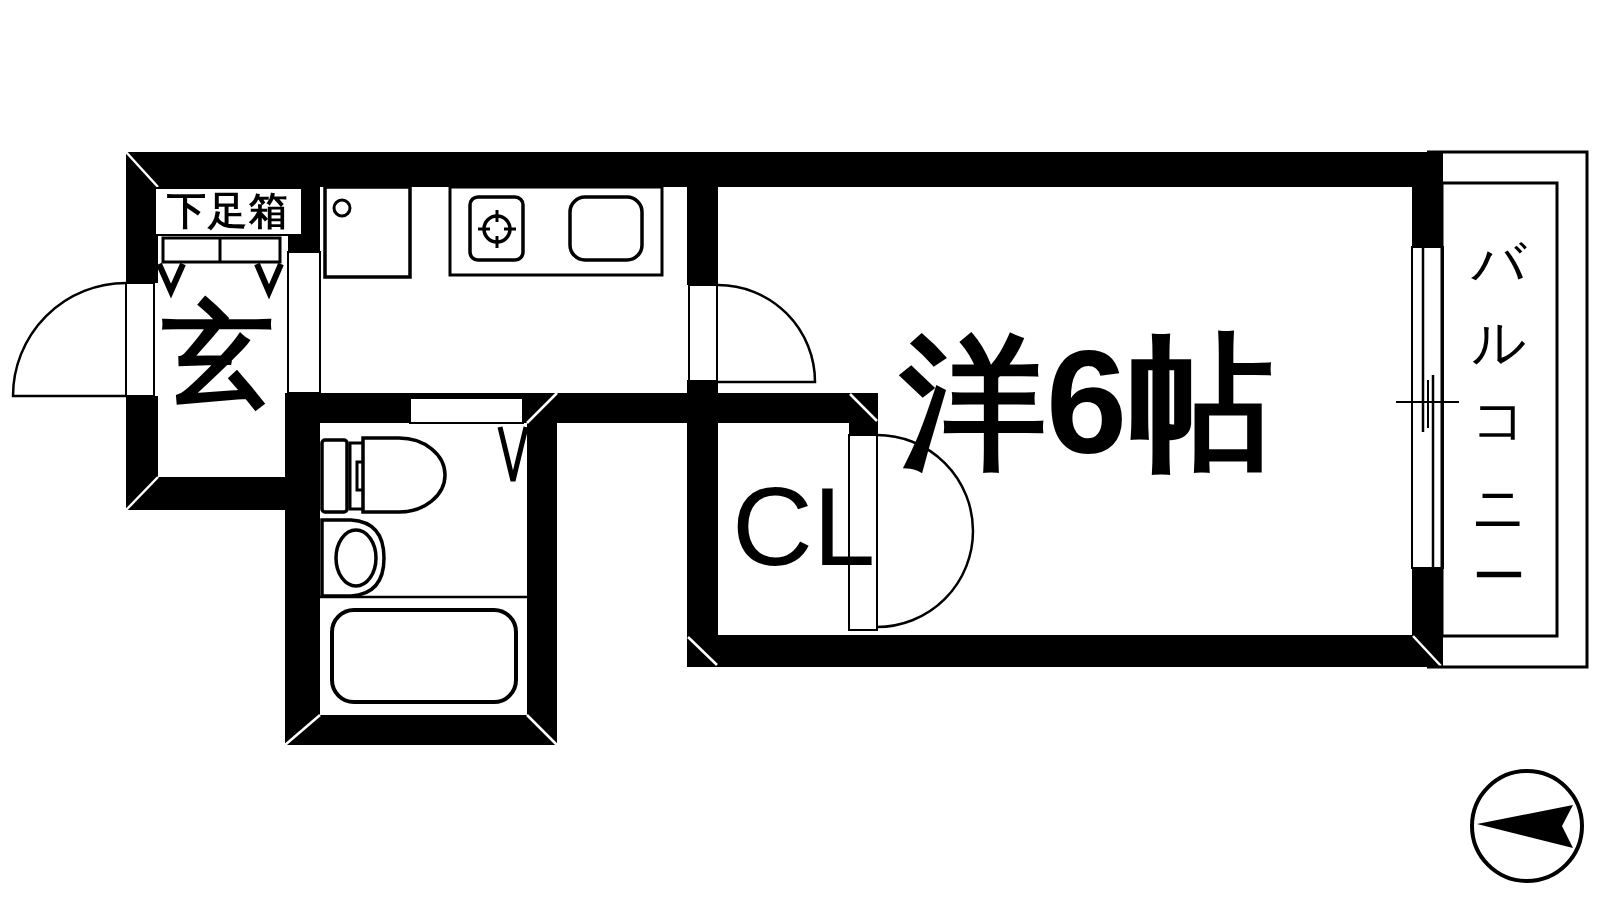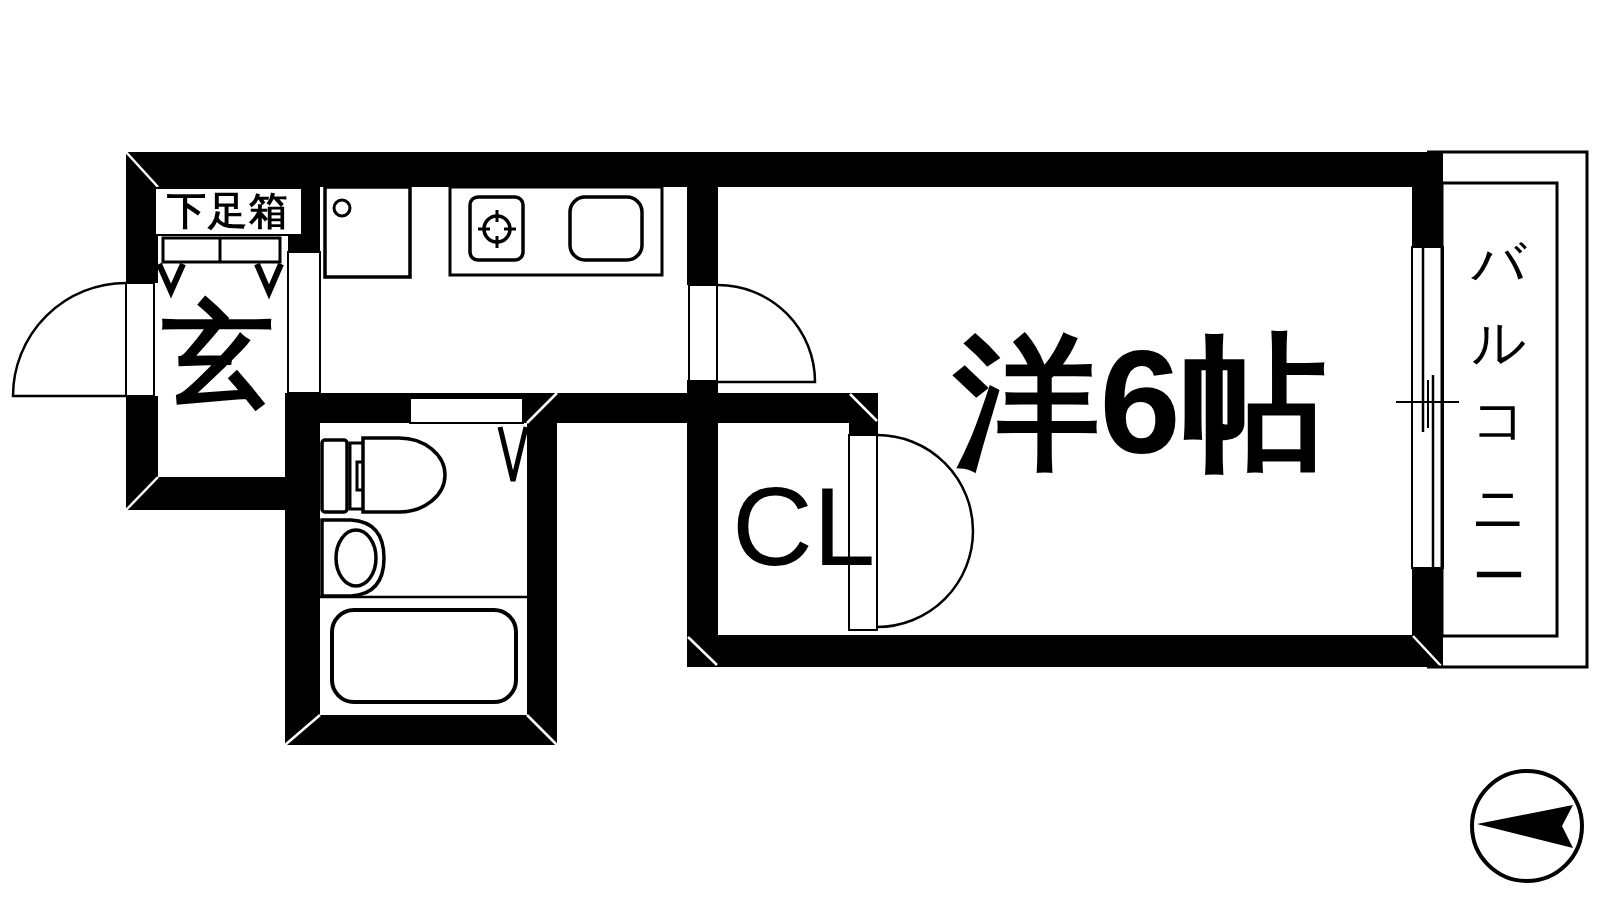--- a/index.html
+++ b/index.html
@@ -17,21 +17,21 @@
   .lbl-genkan {
     left: 156px; top: 296px; width: 124px; height: 124px;
     font-size: 112px; font-weight: bold; line-height: 118px; text-align: center;
   }
   .lbl-closet {
     left: 732px; top: 470px; width: 140px; height: 118px;
     font-size: 112px; font-weight: normal; line-height: 114px; text-align: center;
   }
   .lbl-room {
     left: 900px; top: 328px; width: 480px; height: 152px;
-    font-size: 146px; font-weight: bold; line-height: 150px; text-align: center;
+    font-size: 146px; font-weight: bold; line-height: 150px; 
   }
   .lbl-balcony {
     left: 1467px; top: 202px; width: 66px; height: 445px;
     font-size: 54px; font-weight: normal;
     writing-mode: vertical-rl; text-orientation: mixed;
     letter-spacing: 25px; line-height: 66px; text-align: left;
   }
 </style>
 </head>
 <body>

